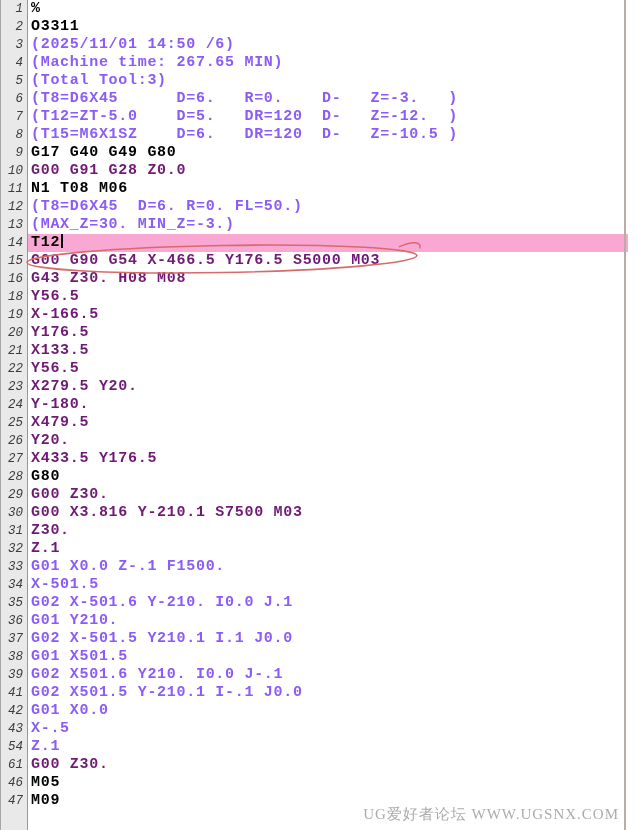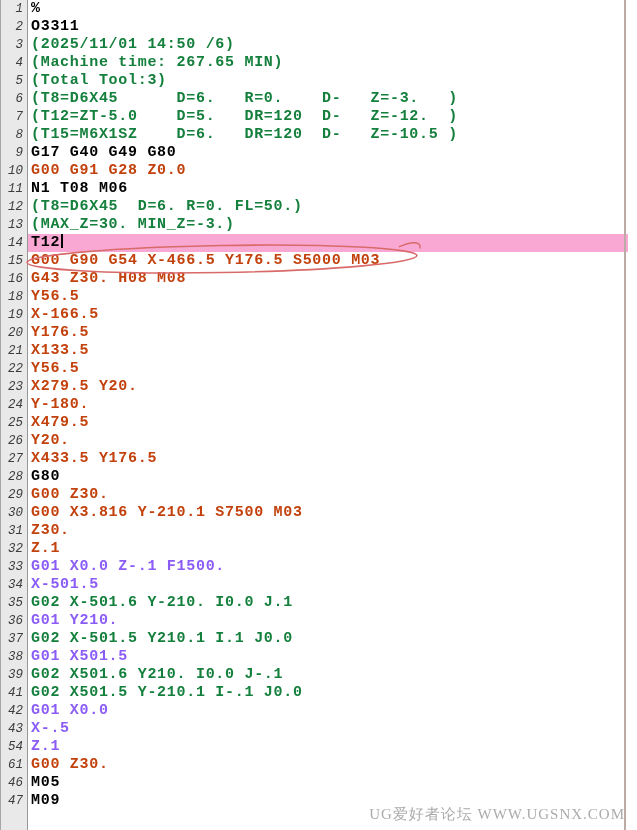--- a/index.html
+++ b/index.html
@@ -24,37 +24,37 @@
   .ln{
     flex:0 0 27px;box-sizing:border-box;
     text-align:right;padding-right:5px;
     font-style:italic;font-weight:normal;
     font-size:12.5px;letter-spacing:0;
     color:#3c3c3c;
   }
   .code{white-space:pre;padding-left:3px;flex:1;}
   .row.current .code{flex:0 0 597px;background:#f9a8d4;}
   .c-black{color:#000000;}
-  .c-red{color:#c2410c;}
+  .c-red{color:#701a75;}
   .c-green{color:#8b5cf6;}
-  .c-blue{color:#15803d;font-family:Liberation Mono, monospace;}
+  .c-blue{color:#8b5cf6;font-family:Liberation Mono, monospace;}
   .caret{
     display:inline-block;width:2px;height:14px;
     background:#000;vertical-align:-2px;margin-left:1px;
   }
   .vline{
     position:absolute;left:623px;top:0;bottom:0;width:2px;
     background:#bcaaa4;z-index:3;
   }
   .overlay{
     position:absolute;left:0;top:0;width:637px;height:830px;
     pointer-events:none;z-index:4;
   }
   .watermark{
-    position:absolute;right:12px;bottom:6px;z-index:5;
+    position:absolute;right:18px;bottom:6px;z-index:5;
     font-family:"Liberation Serif","DejaVu Serif",serif;
     font-weight:normal;font-size:15px;letter-spacing:1px;
     color:#ababab;white-space:nowrap;text-align:right;
   }
 </style>
 </head>
 <body>
 
 <div class="editor">
   <div class="gutter-bg"></div>

